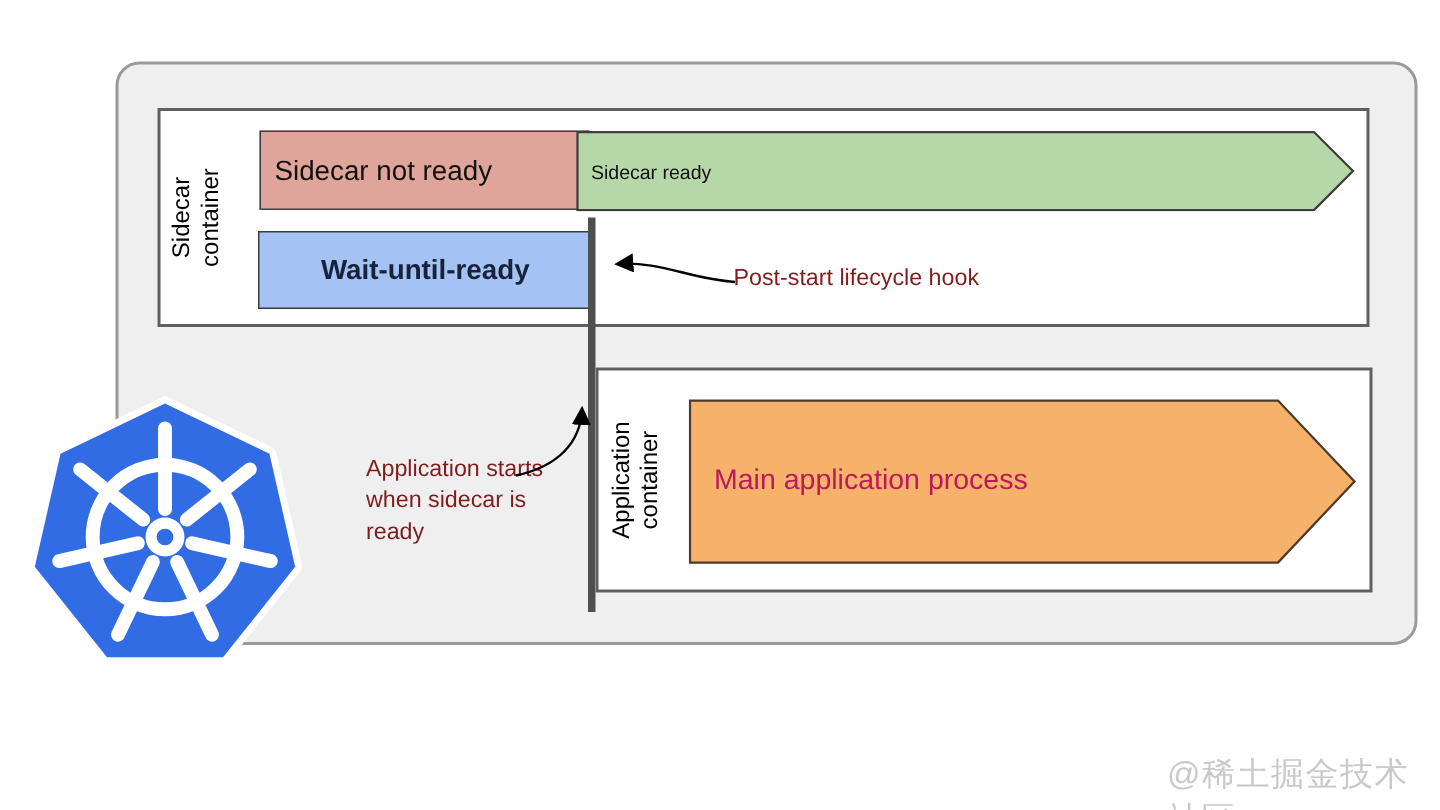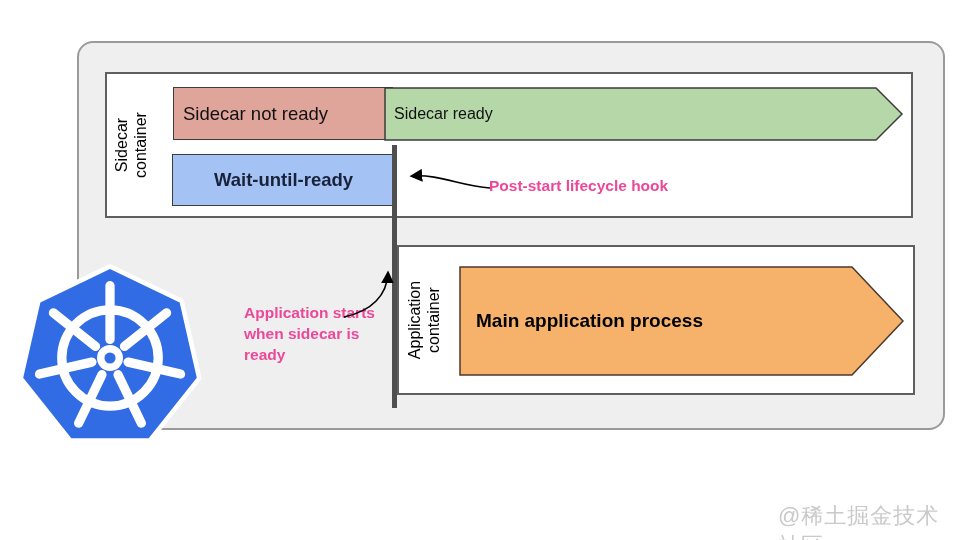--- a/index.html
+++ b/index.html
@@ -24,41 +24,41 @@
   .app-rot     { left:364px; top:280px; }
 
   .pink-box {
     position:absolute; left:173px; top:87px; width:209px; height:51px;
     background:#dfa59b; border:1.5px solid #3d3d3d;
     display:flex; align-items:center; padding-left:9px; font-size:18.5px; color:#111;
   }
   .green-arrow { position:absolute; left:384px; top:87px; width:520px; height:54px; }
   .green-arrow .lbl {
     position:absolute; left:10px; top:0; height:54px;
-    display:flex; align-items:center; font-size:16px; color:#111;
+    display:flex; align-items:center; font-size:13px; color:#111;
   }
   .blue-box {
     position:absolute; left:172px; top:154px; width:221px; height:50px;
     background:#a4c2f4; border:1.5px solid #3d3d3d;
     display:flex; align-items:center; justify-content:center;
     font-size:18.5px; color:#18223a;font-weight:bold;
   }
   .timeline-line {
     position:absolute; left:392px; top:145px; width:5px; height:263px;
     background:#4f4f4f;
   }
   .orange-arrow { position:absolute; left:459px; top:266px; width:446px; height:110px; }
   .orange-arrow .lbl {
     position:absolute; left:17px; top:0; height:110px;
-    display:flex; align-items:center; font-size:19px; color:#000000;font-weight:bold;
+    display:flex; align-items:center; font-size:19px; color:#be185d;
   }
   .arrow-svg { position:absolute; left:0; top:0; width:100%; height:100%; }
 
   .annot {
-    position:absolute; font-weight:700; color:#ec4899; font-size:15.5px; line-height:21px;
+    position:absolute; font-weight:400; color:#7f1d1d; font-size:15.5px; line-height:21px;
   }
   .post-start-label { left:489px; top:175px; white-space:nowrap; }
   .app-start-label  { left:244px; top:302px; width:136px; }
 
   .annot-arrow { position:absolute; }
   .post-start-arrow { left:403px; top:167px; width:90px; height:28px; }
   .app-start-arrow  { left:336px; top:263px; width:60px; height:62px; }
 
   .k8s-logo { position:absolute; left:8px; top:256px; width:204px; height:204px; }
 

